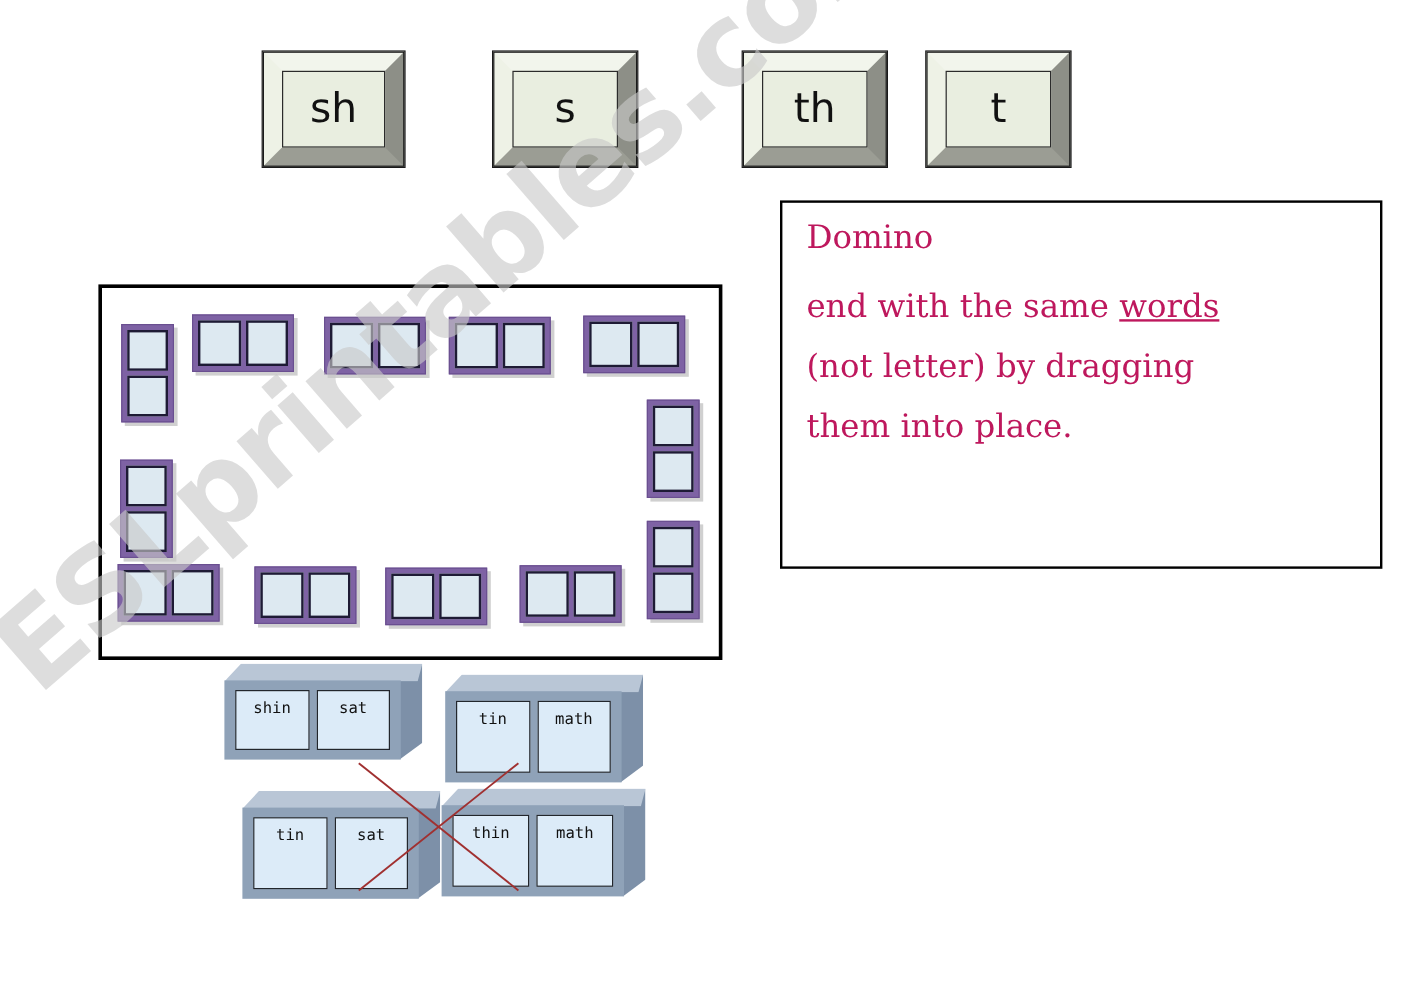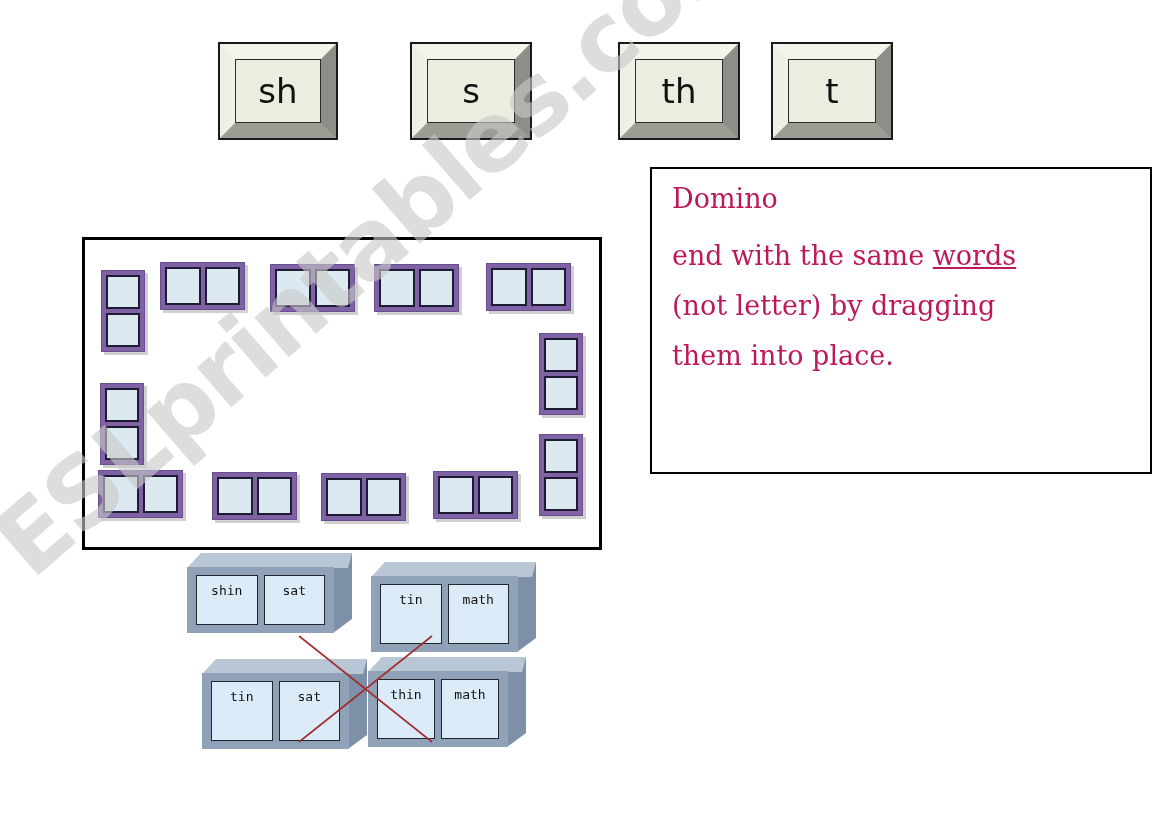--- a/index.html
+++ b/index.html
@@ -289,21 +289,21 @@
         </div>
       </div>
       <div class="domino" style="left: 202px; top: 659px; width: 165px; height: 90px;">
         <div class="side-face"></div>
         <div class="top-face"></div>
         <div class="body">
           <div class="cell">tin</div>
           <div class="cell">sat</div>
         </div>
       </div>
-      <div class="domino" style="left: 368px; top: 657px; width: 158px; height: 90px; border-radius: 13px;">
+      <div class="domino" style="left: 368px; top: 657px; width: 170px; height: 90px; border-radius: 13px;">
         <div class="side-face"></div>
         <div class="top-face"></div>
         <div class="body">
           <div class="cell">thin</div>
           <div class="cell">math</div>
         </div>
       </div>
     </div>
 
   <svg id="x-mark" width="145" height="118" viewBox="0 0 145 118" style="left:293px; top:630px;">

